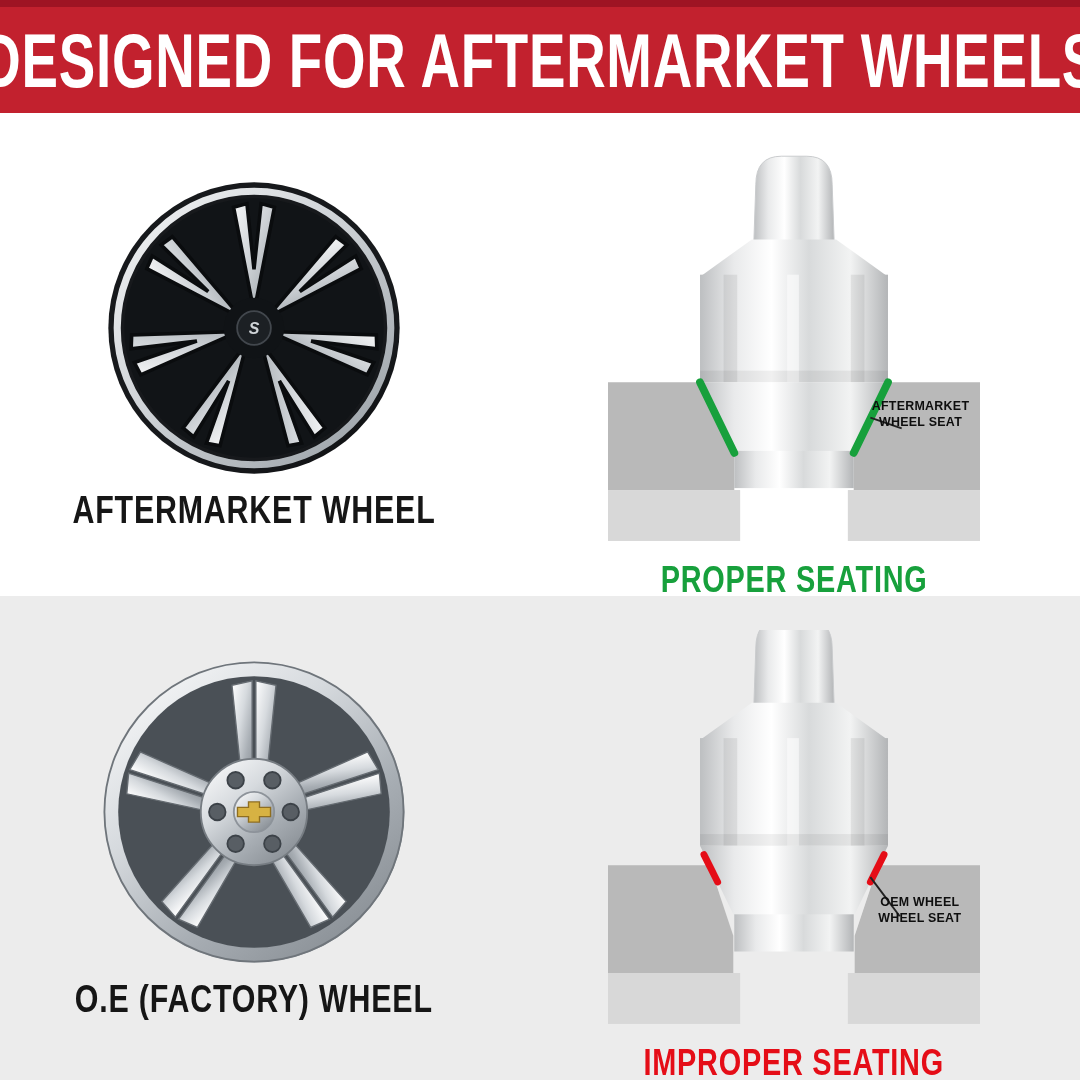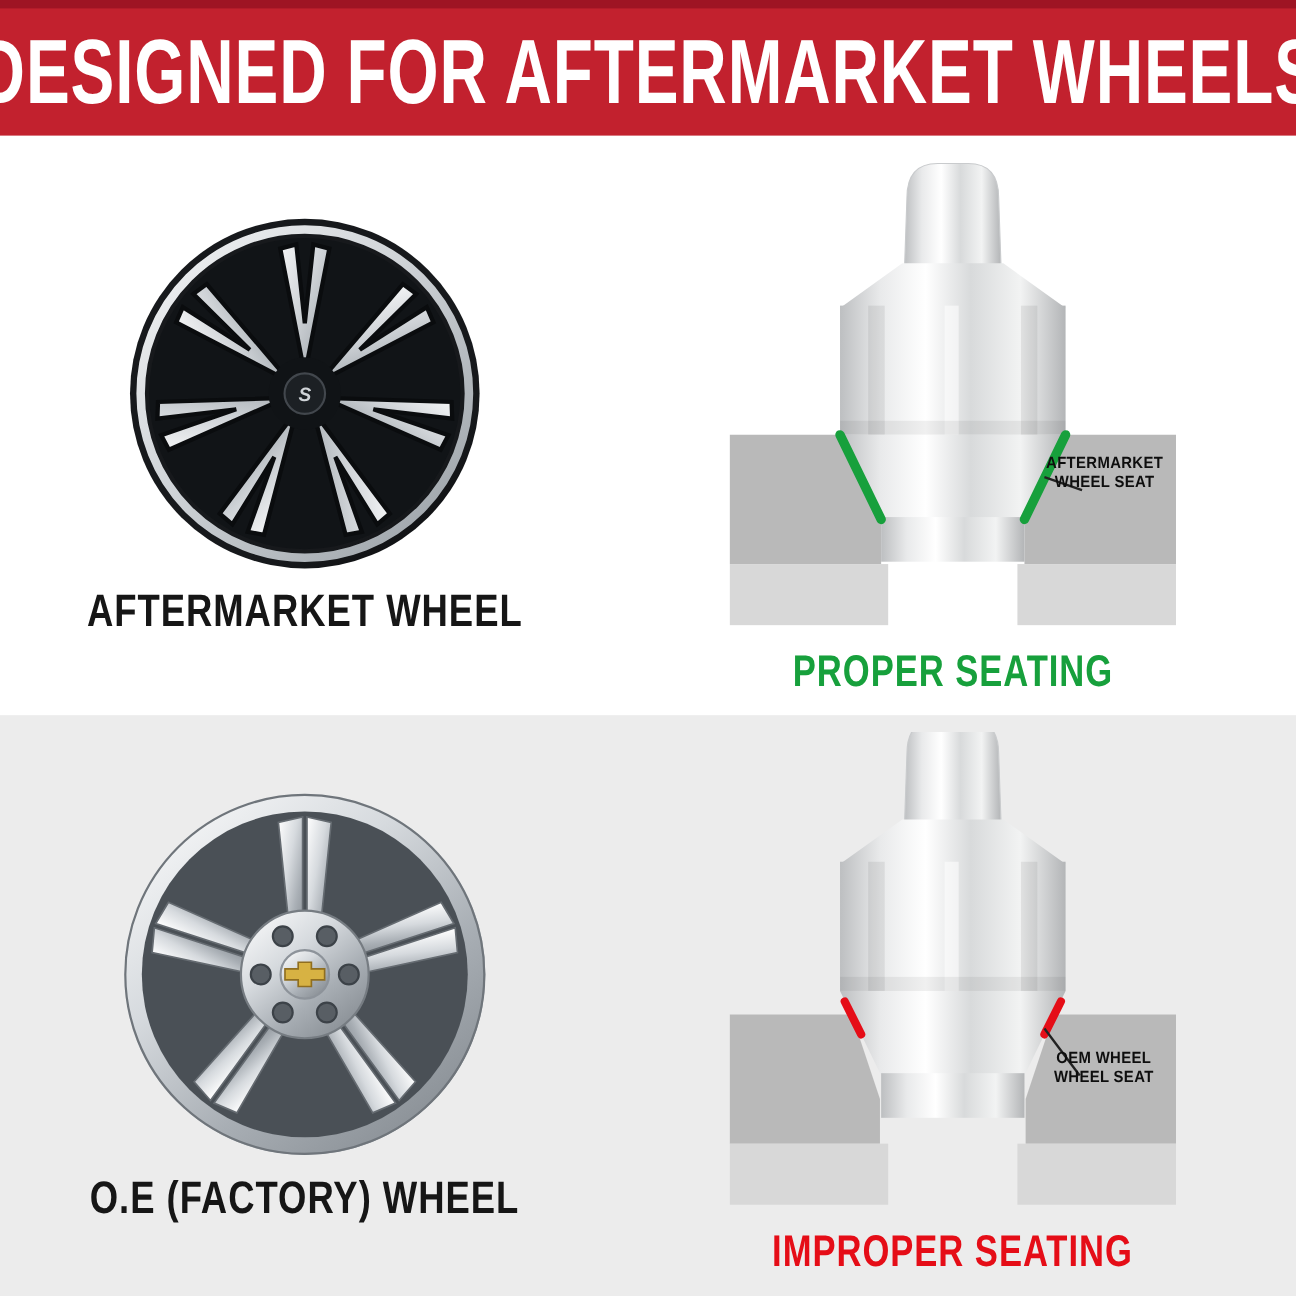--- a/index.html
+++ b/index.html
@@ -13,21 +13,21 @@
   }
   .condensed { display:inline-block; font-weight:700; transform:scaleX(0.72); transform-origin:center; white-space:nowrap; }
   .header-title { color:#ffffff; font-size:76px; letter-spacing:1px; }
 
   .row { height:483px; display:flex; }
   .row-oem { background:#ececec; height:484px; }
 
   .wheel-col { flex:0 0 47%; display:flex; flex-direction:column; align-items:center; justify-content:center; gap:10px; }
   .wheel-caption { font-size:38px; color:#161616; transform:scaleX(0.8); letter-spacing:1px; }
 
-  .diagram-col { flex:1; display:flex; flex-direction:column; align-items:center; padding-top:14px; }
+  .diagram-col { flex:1; display:flex; flex-direction:column; align-items:center; padding-top:14px;margin-top:20px; }
   .diagram { position:relative; width:372px; height:412px; }
   .diagram svg { display:block; }
 
   .seat-label {
     position:absolute; font-size:13.5px; font-weight:700; color:#0e0e0e;
     text-align:center; line-height:1.18; letter-spacing:0.3px; transform:scaleX(0.92);
   }
   .seat-label.proper { left:68%; top:61%; width:32%; }
   .seat-label.improper { left:69%; top:64%; width:30%; }
 

